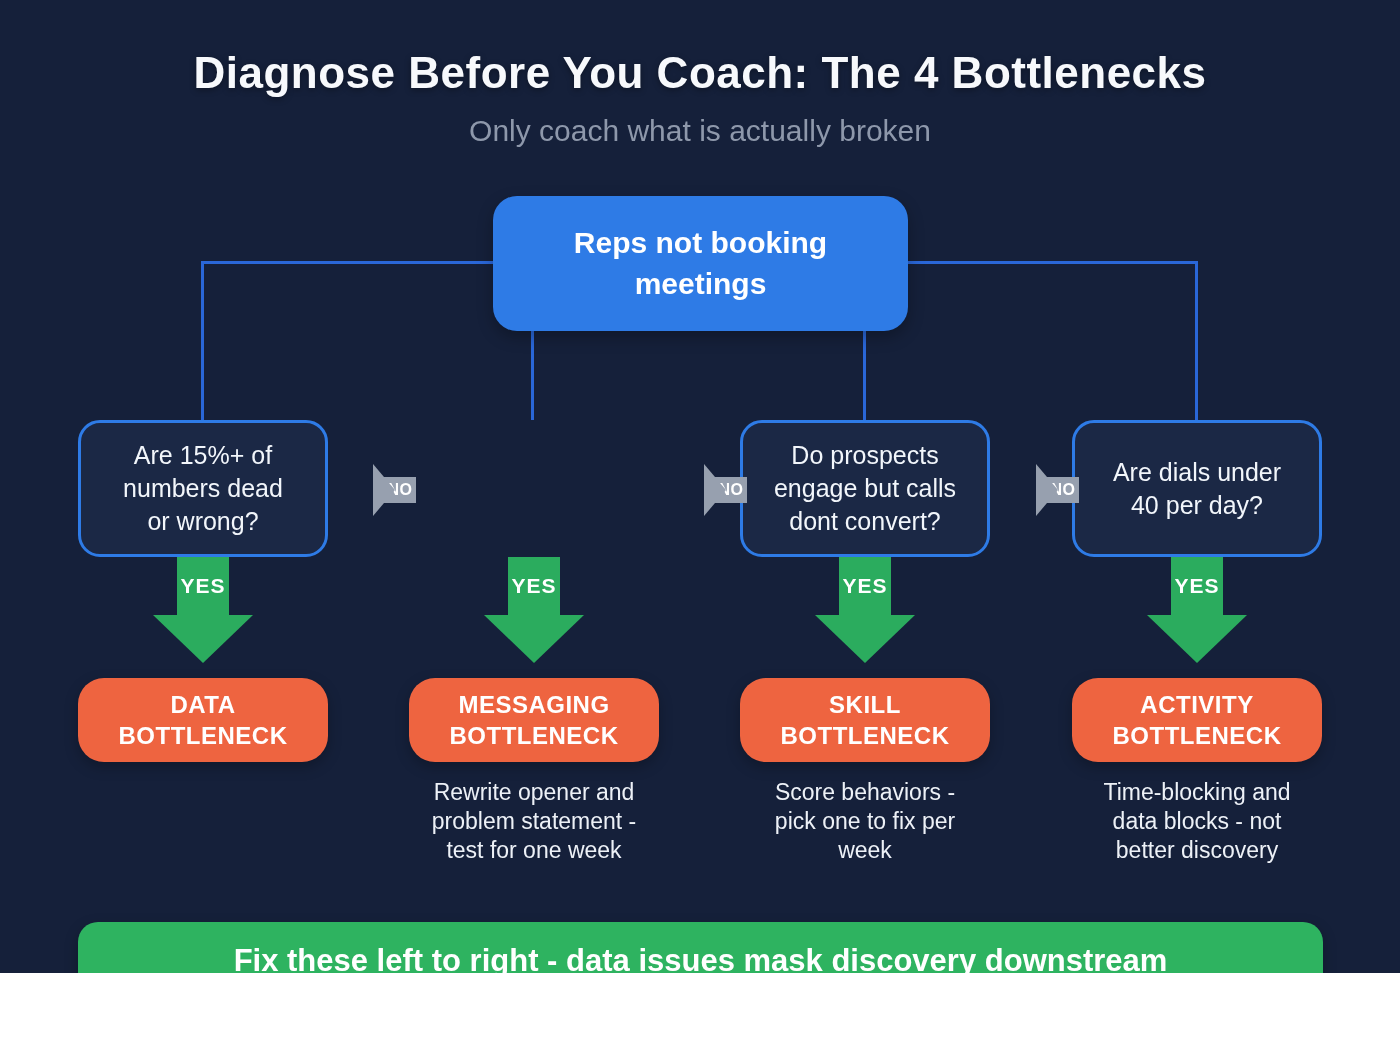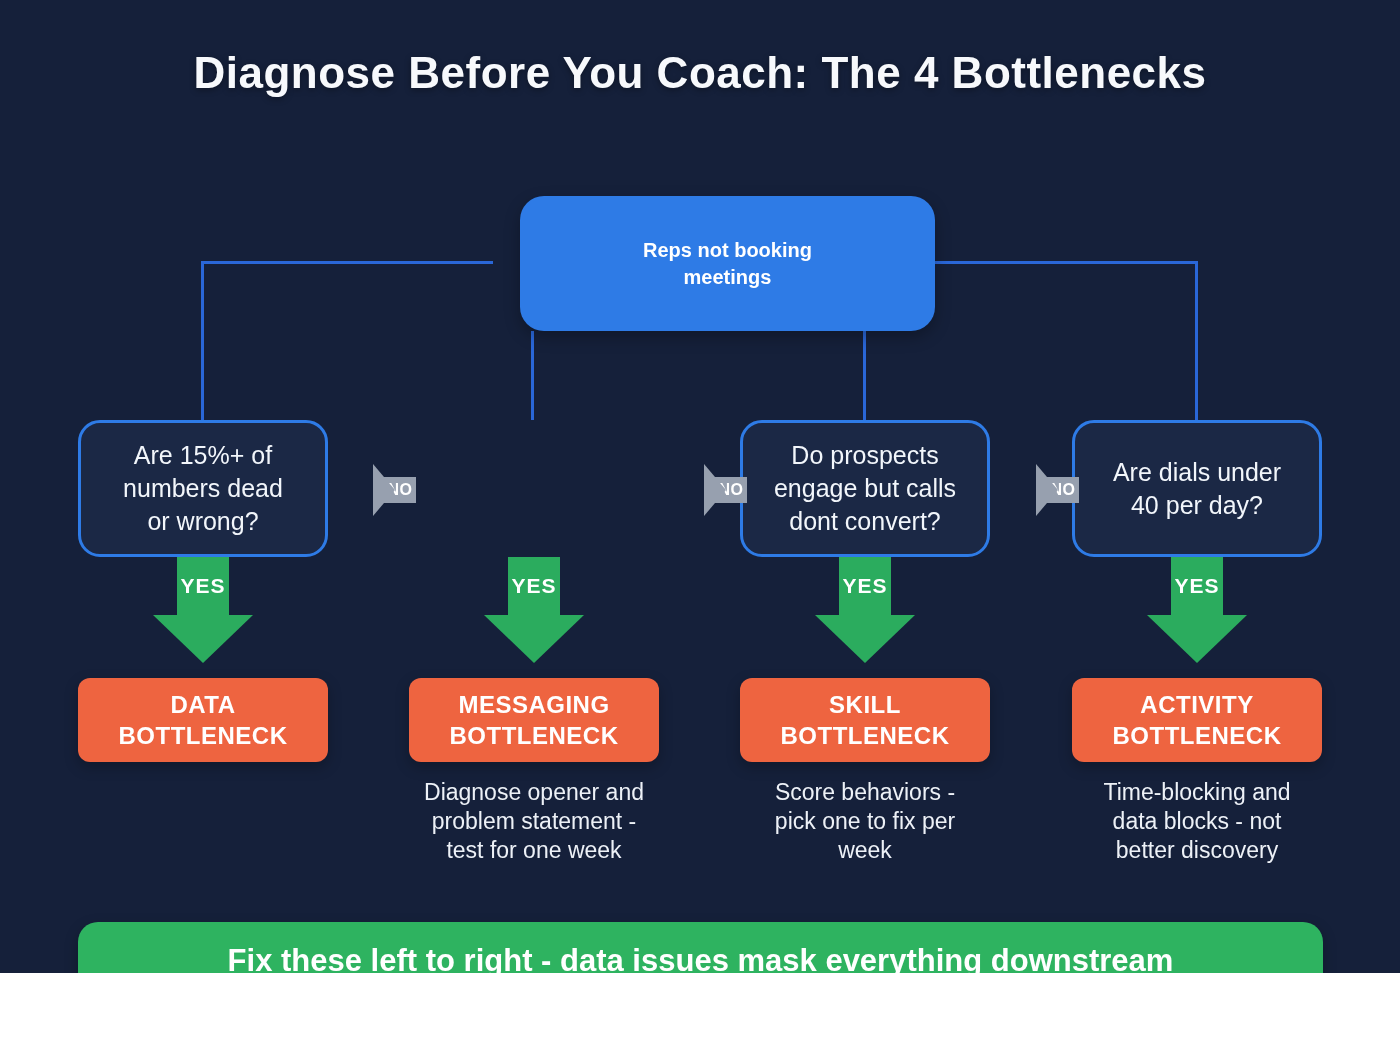--- a/index.html
+++ b/index.html
@@ -14,24 +14,24 @@
     text-align:center; font-size:44px; font-weight:700;
     color:#F7F9FC; letter-spacing:.5px;
     text-shadow:0 2px 6px rgba(0,0,0,.35);
   }
   .subtitle {
     position:absolute; top:114px; left:0; width:100%;
     text-align:center; font-size:30px; font-weight:400;
     color: var(--subtitle, #8E98AB);
   }
   .root-box {
-    position:absolute; left:520px; top:196px; width:415px; height:135px;
+    position:absolute; left:493px; top:196px; width:415px; height:135px;
     background: var(--blue, #2E7BE6); border-radius:24px;
     display:flex; align-items:center; justify-content:center;
-    color:#FFFFFF; font-size:20px; font-weight:700; text-align:center;
+    color:#FFFFFF; font-size:30px; font-weight:700; text-align:center;
     line-height:1.35; white-space:pre-line;
     box-shadow:0 6px 16px rgba(0,0,0,.28);
   }
   .conn { position:absolute; background: var(--line, #2A67D8); }
   .qbox {
     position:absolute; top:420px; width:250px; height:137px; box-sizing:border-box;
     background: var(--card, #1B2845);
     border:3px solid var(--blue, #2E7BE6); border-radius:22px;
     display:flex; align-items:center; justify-content:center;
     color:#F2F6FB; font-size:25px; line-height:1.32; text-align:center;
@@ -58,21 +58,21 @@
     position:absolute; left:0; top:58px; width:0; height:0;
     border-left:50px solid transparent; border-right:50px solid transparent;
     border-top:48px solid var(--green, #2BAC5E);
   }
   .yes-label {
     position:absolute; top:17px; left:0; width:100%; text-align:center;
     color:#FFFFFF; font-size:21px; font-weight:700; letter-spacing:1px; z-index:1;
   }
   .bbox {
     position:absolute; top:678px; width:250px; height:84px;
-    background: var(--orange, #EE6440); border-radius:12px;
+    background: var(--orange, #EE6440); border-radius:26px;
     display:flex; align-items:center; justify-content:center;
     color:#FFFFFF; font-size:24px; font-weight:700; line-height:1.3;
     text-align:center; white-space:pre-line; letter-spacing:.5px;
     box-shadow:0 5px 14px rgba(0,0,0,.25);
   }
   .remedy {
     position:absolute; top:778px; width:290px;
     color:#EDF1F7; font-size:23px; line-height:1.26; text-align:center;
     white-space:pre-line;
   }
@@ -88,20 +88,21 @@
   .col2.qbox,.col2.bbox { left:409px; }  .col2.yes-arrow { left:484px; }  .col2.remedy { left:389px; }
   .col3.qbox,.col3.bbox { left:740px; }  .col3.yes-arrow { left:815px; }  .col3.remedy { left:720px; }
   .col4.qbox,.col4.bbox { left:1072px; } .col4.yes-arrow { left:1147px; } .col4.remedy { left:1052px; }
 </style>
 </head>
 <body>
 
 <div class="canvas">
 
   <div class="title">Diagnose Before You Coach: The 4 Bottlenecks</div>
+  <div class="subtitle">Only coach what is actually broken</div>
 
   <div class="conn" style="left:201px; top:261px; width:292px; height:3px;"></div>
   <div class="conn" style="left:908px; top:261px; width:290px; height:3px;"></div>
   <div class="conn" style="left:201px; top:261px; width:3px; height:159px;"></div>
   <div class="conn" style="left:1195px; top:261px; width:3px; height:159px;"></div>
   <div class="conn" style="left:531px; top:331px; width:3px; height:89px;"></div>
   <div class="conn" style="left:863px; top:331px; width:3px; height:89px;"></div>
 
   <div class="root-box">Reps not booking
 meetings</div>
@@ -151,25 +152,25 @@
 
   <div class="bbox col1">DATA
 BOTTLENECK</div>
   <div class="bbox col2">MESSAGING
 BOTTLENECK</div>
   <div class="bbox col3">SKILL
 BOTTLENECK</div>
   <div class="bbox col4">ACTIVITY
 BOTTLENECK</div>
 
-  <div class="remedy col2">Diagnose opener and
+  <div class="remedy col2">Rewrite opener and
 problem statement -
 test for one week</div>
   <div class="remedy col3">Score behaviors -
 pick one to fix per
 week</div>
   <div class="remedy col4">Time-blocking and
 data blocks - not
 better discovery</div>
 
-  <div class="banner">Fix these left to right - data issues mask everything downstream</div>
+  <div class="banner">Fix these left to right - data issues mask discovery downstream</div>
 
 </div>
 
 </body></html>

